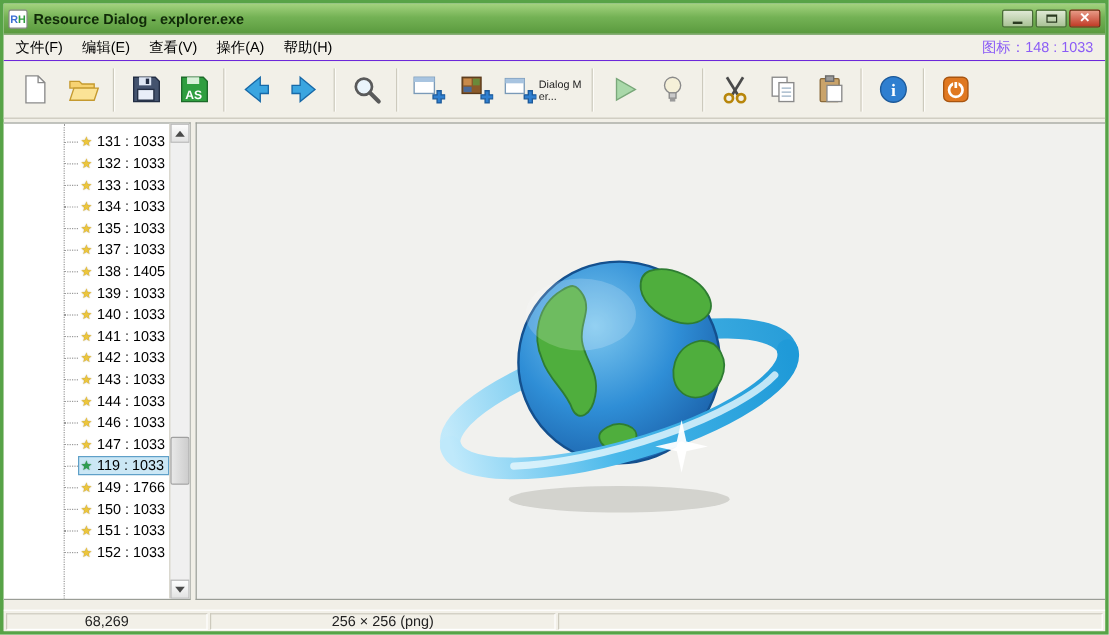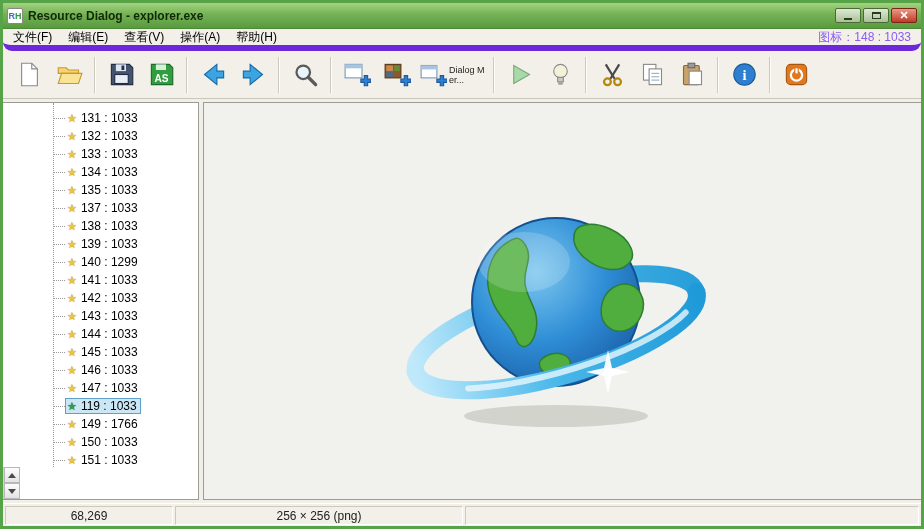--- a/index.html
+++ b/index.html
@@ -26,41 +26,41 @@
     width: 26px; height: 15px; border: 1px solid #4a6a3a; border-radius: 2px;
     background: linear-gradient(#dfe9d5, #a9c295); display: flex; align-items: center; justify-content: center;
     font-size: 10px; color: #2a3a20; line-height: 1; cursor: default;
   }
   .win-btn.close { background: linear-gradient(#e89a86, #c03a26); border-color: #7a2416; color: #fff; font-weight: bold; font-size: 11px; }
   .glyph-min { width: 8px; height: 2px; background: #2a3a20; margin-top: 7px; }
   .glyph-max { width: 9px; height: 7px; border: 1px solid #2a3a20; border-top-width: 2px; }
   
   .menubar {
     height: 22px; display: flex; align-items: center; background: #f2f0e8;
-    border-bottom: 6px solid #6d28d9; font-size: 12px; padding: 0 2px; border-radius: 9px;
+    border-bottom: 1px solid #6d28d9; font-size: 12px; padding: 0 2px;
   }
   .menu-item { padding: 3px 8px; cursor: default; }
   .menu-right { margin-left: auto; padding-right: 8px; font-size: 12px; color: #8b5cf6; }
   
   .toolbar {
     height: 48px; display: flex; align-items: center; padding: 0 6px;
     background: #f2f0e8; border-bottom: 1px solid #c9c6ba;
   }
   .tb-btn {
     min-width: 40px; height: 42px; display: flex; align-items: center; justify-content: center;
     border: 1px solid transparent; border-radius: 3px; gap: 2px; padding: 0 2px;
   }
   .tb-btn svg { width: 27px; height: 27px; }
   .tb-label { width: 36px; font-size: 9px; line-height: 10px; color: #222; word-break: break-all; }
   .tb-sep { width: 2px; height: 36px; border-left: 1px solid #cdcabd; border-right: 1px solid #fdfcf8; margin: 0 5px; }
   
   .main { position: absolute; left: 0; top: 99px; right: 0; bottom: 26px; display: flex; }
   .tree-panel {
-    width: 196px; background: #fff; border: 1px solid #9a9d96; border-left: none;
-    display: flex; overflow: hidden; flex-direction: column;
+    width: 156px; background: #fff; border: 1px solid #9a9d96; border-left: none;
+    display: flex; overflow: hidden;
   }
   .tree-list { position: relative; flex: 1; padding-top: 6px; overflow: hidden; }
   .tree-list::before {
     content: ""; position: absolute; left: 50px; top: 0; height: 100%;
     border-left: 1px dotted #9a9a9a;
   }
   .tree-row { height: 18px; line-height: 18px; white-space: nowrap; font-size: 12px; cursor: default; }
   .stub { display: inline-block; width: 12px; height: 1px; border-top: 1px dotted #9a9a9a; vertical-align: middle; margin-left: 50px; }
   .row-content { padding: 1px 4px 1px 2px; }
   .star { color: #edc63b; text-shadow: 0 0 1px #8a6a1a; font-size: 11px; margin-right: 4px; }
@@ -80,21 +80,21 @@
     background: linear-gradient(90deg,#e8e8e8,#cdcdcd); border: 1px solid #a0a0a0; border-radius: 2px;
   }
   .splitter { width: 4px; background: #f1efe7; }
   .preview {
     flex: 1; background: #f1f1ee; border: 1px solid #9a9d96; border-right: none;
     position: relative; overflow: hidden;
   }
   .globe-wrap { position: absolute; left: 192px; top: 81px; width: 320px; height: 260px; }
   
   .statusbar {
-    position: absolute; left: 0; bottom: 0; width: 100%; height: 23px;
+    position: absolute; left: 0; bottom: 0; width: 100%; height: 18px;
     background: #f2f0e8; border-top: 1px solid #fff; display: flex; gap: 2px; padding: 2px 2px 1px 2px;
     font-size: 12px;
   }
   .sb-panel {
     border: 1px solid; border-color: #cdcabd #ffffff #ffffff #cdcabd;
     display: flex; align-items: center; justify-content: center; color: #222;
   }
   .sb-panel:nth-child(1) { width: 168px; }
   .sb-panel:nth-child(2) { width: 288px; }
   .sb-panel:nth-child(3) { flex: 1; }
@@ -300,28 +300,27 @@
 
   <div class="main">
     <div class="tree-panel">
       <div class="tree-list">
           <div class="tree-row"><span class="stub"></span><span class="row-content"><span class="star">★</span><span class="lbl">131 : 1033</span></span></div>
           <div class="tree-row"><span class="stub"></span><span class="row-content"><span class="star">★</span><span class="lbl">132 : 1033</span></span></div>
           <div class="tree-row"><span class="stub"></span><span class="row-content"><span class="star">★</span><span class="lbl">133 : 1033</span></span></div>
           <div class="tree-row"><span class="stub"></span><span class="row-content"><span class="star">★</span><span class="lbl">134 : 1033</span></span></div>
           <div class="tree-row"><span class="stub"></span><span class="row-content"><span class="star">★</span><span class="lbl">135 : 1033</span></span></div>
           <div class="tree-row"><span class="stub"></span><span class="row-content"><span class="star">★</span><span class="lbl">137 : 1033</span></span></div>
-          <div class="tree-row"><span class="stub"></span><span class="row-content"><span class="star">★</span><span class="lbl">138 : 1033</span></span></div>
+          <div class="tree-row"><span class="stub"></span><span class="row-content"><span class="star">★</span><span class="lbl">138 : 1405</span></span></div>
           <div class="tree-row"><span class="stub"></span><span class="row-content"><span class="star">★</span><span class="lbl">139 : 1033</span></span></div>
-          <div class="tree-row"><span class="stub"></span><span class="row-content"><span class="star">★</span><span class="lbl">140 : 1299</span></span></div>
+          <div class="tree-row"><span class="stub"></span><span class="row-content"><span class="star">★</span><span class="lbl">140 : 1033</span></span></div>
           <div class="tree-row"><span class="stub"></span><span class="row-content"><span class="star">★</span><span class="lbl">141 : 1033</span></span></div>
           <div class="tree-row"><span class="stub"></span><span class="row-content"><span class="star">★</span><span class="lbl">142 : 1033</span></span></div>
           <div class="tree-row"><span class="stub"></span><span class="row-content"><span class="star">★</span><span class="lbl">143 : 1033</span></span></div>
           <div class="tree-row"><span class="stub"></span><span class="row-content"><span class="star">★</span><span class="lbl">144 : 1033</span></span></div>
-          <div class="tree-row"><span class="stub"></span><span class="row-content"><span class="star">★</span><span class="lbl">145 : 1033</span></span></div>
           <div class="tree-row"><span class="stub"></span><span class="row-content"><span class="star">★</span><span class="lbl">146 : 1033</span></span></div>
           <div class="tree-row"><span class="stub"></span><span class="row-content"><span class="star">★</span><span class="lbl">147 : 1033</span></span></div>
           <div class="tree-row selected"><span class="stub"></span><span class="row-content"><span class="star">★</span><span class="lbl">119 : 1033</span></span></div>
           <div class="tree-row"><span class="stub"></span><span class="row-content"><span class="star">★</span><span class="lbl">149 : 1766</span></span></div>
           <div class="tree-row"><span class="stub"></span><span class="row-content"><span class="star">★</span><span class="lbl">150 : 1033</span></span></div>
           <div class="tree-row"><span class="stub"></span><span class="row-content"><span class="star">★</span><span class="lbl">151 : 1033</span></span></div>
           <div class="tree-row"><span class="stub"></span><span class="row-content"><span class="star">★</span><span class="lbl">152 : 1033</span></span></div>
         </div>
       <div class="vscroll">
         <div class="scroll-btn">

